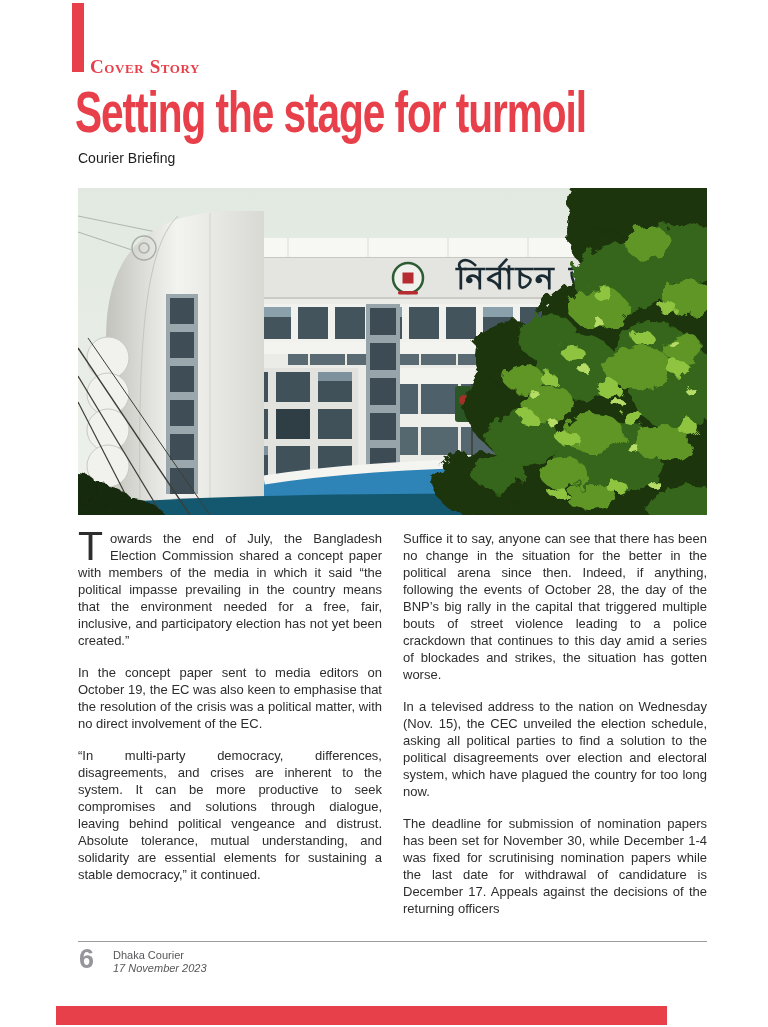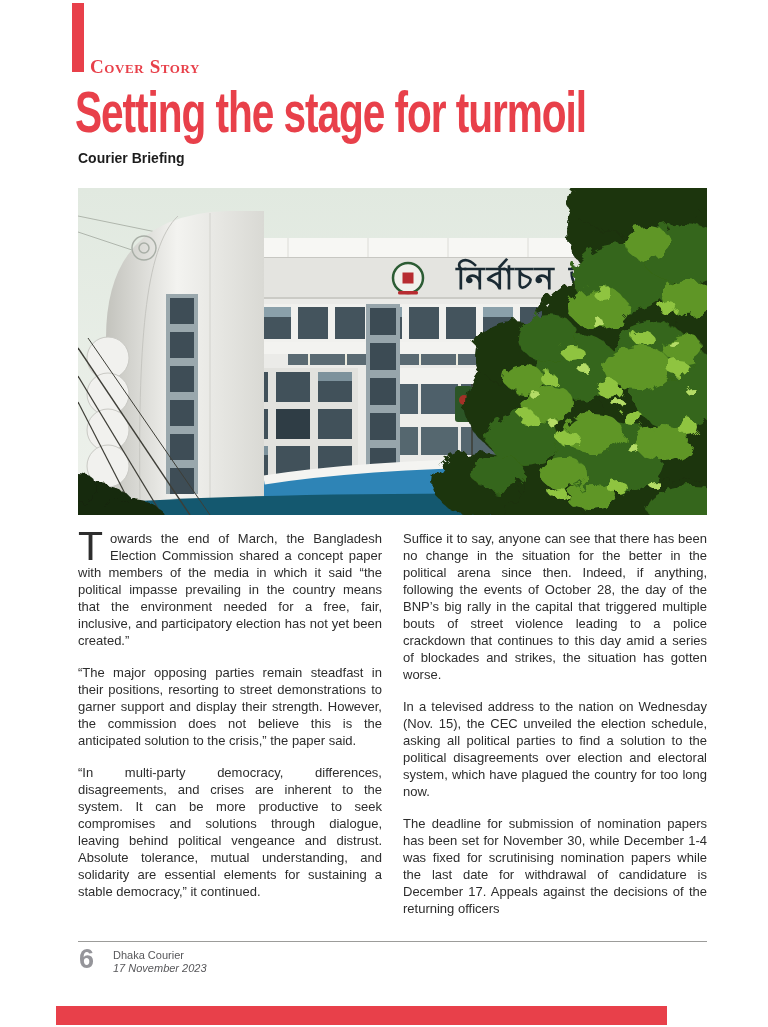--- a/index.html
+++ b/index.html
@@ -12,21 +12,21 @@
     position:absolute;left:90px;top:56px;
     font-family:"Liberation Serif", serif;font-variant:small-caps;font-weight:700;
     font-size:19px;letter-spacing:.6px;color:#e8404a;
   }
   .headline{
     position:absolute;left:75px;top:83px;margin:0;
     font-size:58px;font-weight:700;letter-spacing:-1.5px;line-height:1;
     color:#e8404a;white-space:nowrap;
     transform:scaleX(.70);transform-origin:0 50%;
   }
-  .byline{position:absolute;left:78px;top:150px;font-size:14px;color:#1c1c1c;font-weight:bold;}
+  .byline{position:absolute;left:78px;top:150px;font-size:14px;color:#1c1c1c;}
   .photo{position:absolute;left:78px;top:188px;width:629px;height:327px;margin:0;overflow:hidden;}
   .photo svg{display:block;}
   .article{position:absolute;left:78px;top:530px;width:629px;height:412px;}
   .col{position:absolute;top:0;width:304px;font-size:13px;line-height:17px;
        text-align:justify;color:#2d2d2d;}
   .col-left{left:0;}
   .col-right{left:325px;}
   .col p{margin:0 0 15px 0;}
   .dropcap{float:left;font-size:41px;line-height:33px;padding:0 7px 0 0;color:#2d2d2d;}
   .footer-rule{position:absolute;left:78px;top:941px;width:629px;height:1px;background:#9c9c9a;}
@@ -312,22 +312,22 @@
           <ellipse cx="455" cy="205" rx="5" ry="4"></ellipse>
             <ellipse cx="575" cy="295" rx="6" ry="4"></ellipse>
           <ellipse cx="615" cy="205" rx="5" ry="4"></ellipse>
         </g>
       </g>
     </svg>
   </figure>
 
   <div class="article">
     <div class="col col-left">
-      <p><span class="dropcap">T</span><span>owards the end of March, the Bangladesh Election Commission shared a concept paper with members of the media in which it said “the political impasse prevailing in the country means that the environment needed for a free, fair, inclusive, and participatory election has not yet been created.”</span></p>
-      <p>“The major opposing parties remain steadfast in their positions, resorting to street demonstrations to garner support and display their strength. However, the commission does not believe this is the anticipated solution to the crisis,” the paper said.</p>
+      <p><span class="dropcap">T</span><span>owards the end of July, the Bangladesh Election Commission shared a concept paper with members of the media in which it said “the political impasse prevailing in the country means that the environment needed for a free, fair, inclusive, and participatory election has not yet been created.”</span></p>
+      <p>In the concept paper sent to media editors on October 19, the EC was also keen to emphasise that the resolution of the crisis was a political matter, with no direct involvement of the EC.</p>
       <p>“In multi-party democracy, differences, disagreements, and crises are inherent to the system. It can be more productive to seek compromises and solutions through dialogue, leaving behind political vengeance and distrust. Absolute tolerance, mutual understanding, and solidarity are essential elements for sustaining a stable democracy,” it continued.</p>
     </div>
     <div class="col col-right">
       <p>Suffice it to say, anyone can see that there has been no change in the situation for the better in the political arena since then. Indeed, if anything, following the events of October 28, the day of the BNP’s big rally in the capital that triggered multiple bouts of street violence leading to a police crackdown that continues to this day amid a series of blockades and strikes, the situation has gotten worse.</p>
       <p>In a televised address to the nation on Wednesday (Nov. 15), the CEC unveiled the election schedule, asking all political parties to find a solution to the political disagreements over election and electoral system, which have plagued the country for too long now.</p>
       <p>The deadline for submission of nomination papers has been set for November 30, while December 1-4 was fixed for scrutinising nomination papers while the last date for withdrawal of candidature is December 17. Appeals against the decisions of the returning officers</p>
     </div>
   </div>
 
   <div class="footer-rule"></div>

